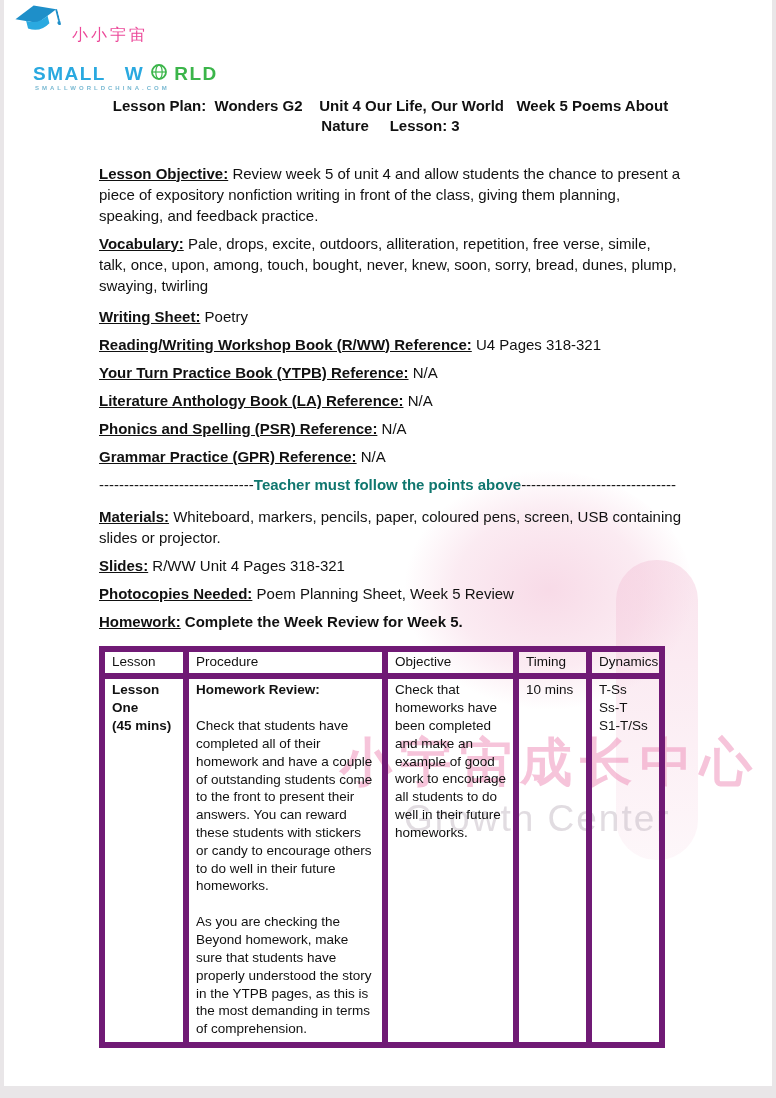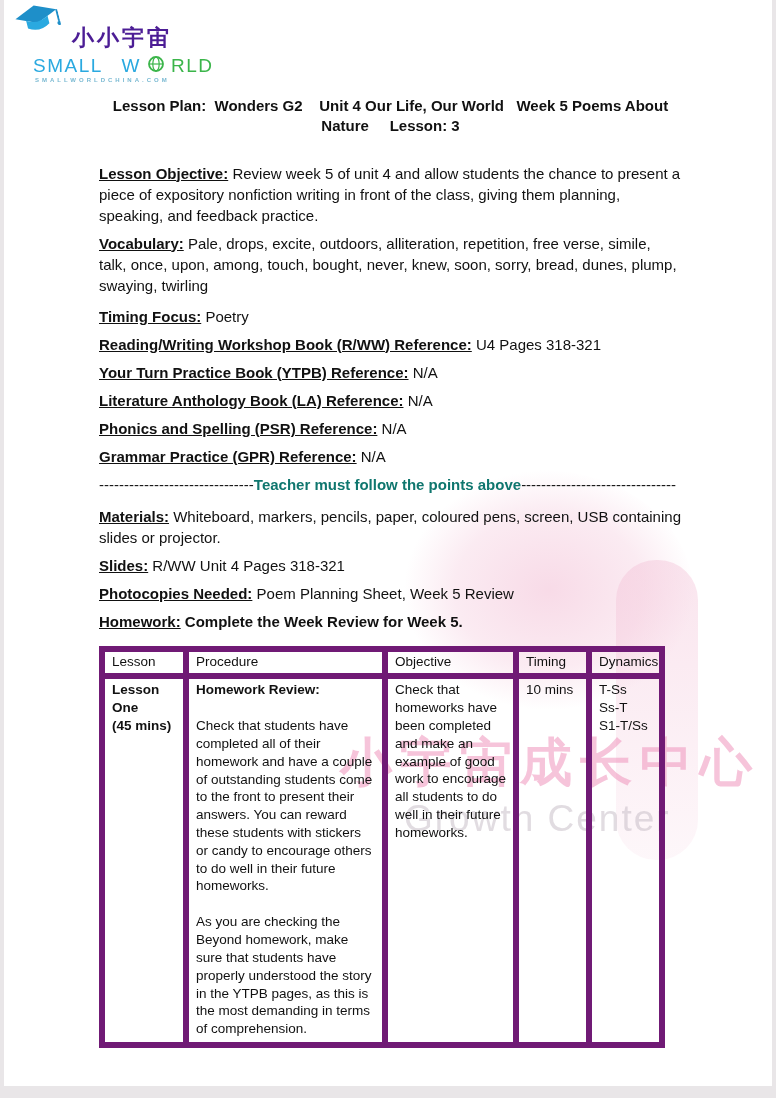--- a/index.html
+++ b/index.html
@@ -13,22 +13,22 @@
   .page {
     position:relative;
     width:768px; height:1086px;
     margin:0 auto;
     background:#ffffff;
     overflow:hidden;
   }
   
   .logo-area { position:relative; height:84px; padding:6px 0 0 14px; z-index:2; }
   .cap-icon { position:absolute; left:12px; top:4px; transform:rotate(-14deg); }
-  .logo-cn { margin:20px 0 0 54px; font-size:22px; font-weight:bold; letter-spacing:3px; color:#4c1d95; line-height:1.1; }
-  .logo-en { margin:6px 0 0 15px; font-size:19px; font-weight:normal; letter-spacing:1.5px; line-height:1; display:flex; align-items:center; gap:6px; }
+  .logo-cn { margin:20px 0 0 54px; font-size:16px; font-weight:normal; letter-spacing:3px; color:#ec4899; line-height:1.1; }
+  .logo-en { margin:20px 0 0 15px; font-size:19px; font-weight:bold; letter-spacing:1.5px; line-height:1; display:flex; align-items:center; gap:6px; }
   .c-blue { color:#2aa9e0; }
   .c-green { color:#3bb54a; }
   .globe-icon { display:inline-block; margin:0 1px; }
   .logo-tagline { margin:2px 0 0 17px; font-size:6px; font-weight:bold; letter-spacing:3px; color:#79b9d2; }
   
   .content { position:relative; z-index:1; padding:4px 90px 0 95px; }
   .doc-title {
     font-size:15px; font-weight:bold; 
     text-align:center; margin:8px 0 26px; white-space:pre-wrap; line-height:1.35;
   }
@@ -104,21 +104,21 @@
       <span class="lbl">Lesson Objective:</span>
       <span>Review week 5 of unit 4 and allow students the chance to present a piece of expository nonfiction writing in front of the class, giving them planning, speaking, and feedback practice.</span>
     </p>
 
     <p class="sec gap-md">
       <span class="lbl">Vocabulary:</span>
       <span>Pale, drops, excite, outdoors, alliteration, repetition, free verse, simile, talk, once, upon, among, touch, bought, never, knew, soon, sorry, bread, dunes, plump, swaying, twirling</span>
     </p>
 
     <p class="sec">
-      <span class="lbl">Timing Focus:</span>
+      <span class="lbl">Writing Sheet:</span>
       <span>Poetry</span>
     </p>
 
     <p class="sec">
       <span class="lbl">Reading/Writing Workshop Book (R/WW) Reference:</span>
       <span>U4 Pages 318-321</span>
     </p>
 
     <p class="sec">
       <span class="lbl">Your Turn Practice Book (YTPB) Reference:</span>

